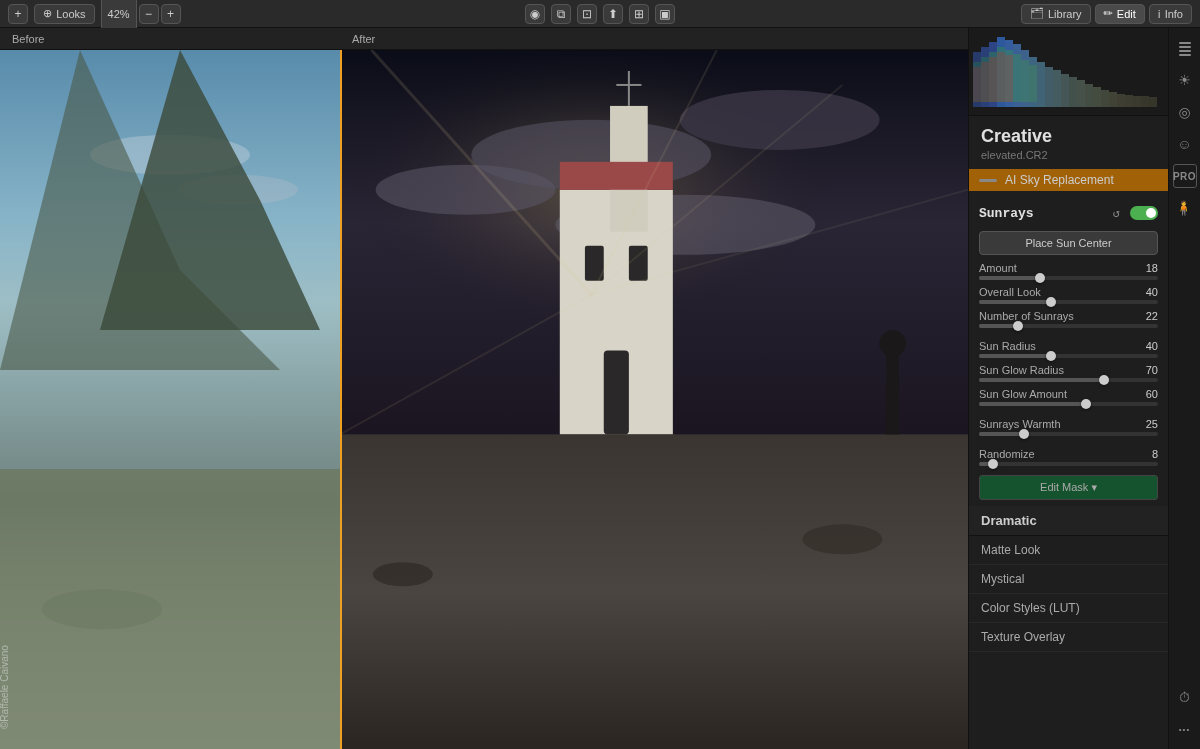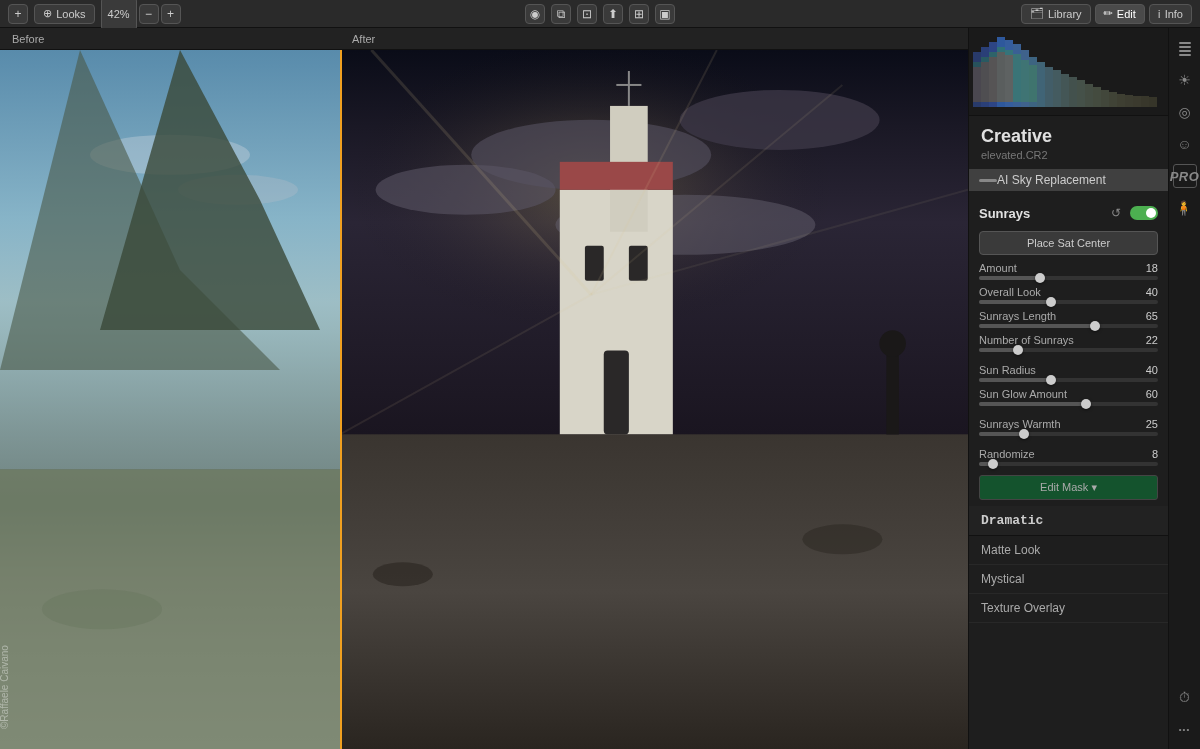--- a/index.html
+++ b/index.html
@@ -206,41 +206,43 @@
       font-size: 11px;
       color: #777;
       padding: 0 12px 8px;
     }
 
     
     .sky-header {
       display: flex;
       align-items: center;
       padding: 4px 10px;
-      background: #404040;
+      background: #a16207;
       margin: 0 0 8px 0;
+      gap: 8px;
     }
     .sky-icon {
       width: 18px;
       height: 3px;
       background: #888;
       border-radius: 2px;
     }
     .sky-label {
       font-size: 12px;
       color: #ccc;
       font-weight: 500;
     }
 
     
     .section-header {
       display: flex;
       align-items: center;
       justify-content: space-between;
       padding: 6px 10px;
+      font-family: Liberation Mono, monospace;
     }
     .section-title {
       font-size: 13px;
       font-weight: 600;
       color: #e0e0e0;
     }
     .section-controls {
       display: flex;
       gap: 6px;
       align-items: center;
@@ -353,21 +355,20 @@
       color: #aaa;
       cursor: pointer;
       border-bottom: 1px solid #282828;
     }
     .section-item.header-item {
       color: #ccc;
       font-weight: 600;
       font-size: 13px;
       background: #222;
       border-bottom: 1px solid #111;
-      font-family: Liberation Mono, monospace;
     }
 
     
     .right-icons {
       width: 32px;
       background: #1a1a1a;
       display: flex;
       flex-direction: column;
       align-items: center;
       padding: 8px 0;
@@ -380,27 +381,26 @@
       height: 24px;
       display: flex;
       align-items: center;
       justify-content: center;
       color: #888;
       cursor: pointer;
       font-size: 14px;
       border-radius: 4px;
     }
     .r-icon.pro-badge {
-      font-size: 13px;
+      font-size: 10px;
       font-weight: 700;
       color: #888;
       border: 1px solid #555;
       border-radius: 3px;
       letter-spacing: 0.5px;
-      font-style: italic;
     }
 
     
     .toggle {
       width: 28px;
       height: 14px;
       background: #4CAF50;
       border-radius: 7px;
       position: relative;
       cursor: pointer;
@@ -642,21 +642,21 @@
       </div>
 
       <div class="section-header">
         <span class="section-title">Sunrays</span>
         <div class="section-controls">
           <div class="icon-btn">↺</div>
           <div class="toggle"></div>
         </div>
       </div>
 
-      <button class="panel-btn">Place Sat Center</button>
+      <button class="panel-btn">Place Sun Center</button>
 
       <div class="slider-row">
         <div class="slider-label-row">
           <span class="slider-label">Amount</span>
           <span class="slider-value">18</span>
         </div>
         <div class="slider-track">
           <div class="slider-fill" style="width:34%"></div>
           <div class="slider-thumb" style="left:34%"></div>
         </div>
@@ -666,30 +666,20 @@
         <div class="slider-label-row">
           <span class="slider-label">Overall Look</span>
           <span class="slider-value">40</span>
         </div>
         <div class="slider-track">
           <div class="slider-fill" style="width:40%"></div>
           <div class="slider-thumb" style="left:40%"></div>
         </div>
       </div>
 
-      <div class="slider-row">
-        <div class="slider-label-row">
-          <span class="slider-label">Sunrays Length</span>
-          <span class="slider-value">65</span>
-        </div>
-        <div class="slider-track">
-          <div class="slider-fill" style="width:65%"></div>
-          <div class="slider-thumb" style="left:65%"></div>
-        </div>
-      </div>
 
 
 
       <div class="slider-row">
         <div class="slider-label-row">
           <span class="slider-label">Number of Sunrays</span>
           <span class="slider-value">22</span>
         </div>
         <div class="slider-track">
           <div class="slider-fill" style="width:22%"></div>
@@ -703,20 +693,30 @@
         <div class="slider-label-row">
           <span class="slider-label">Sun Radius</span>
           <span class="slider-value">40</span>
         </div>
         <div class="slider-track">
           <div class="slider-fill" style="width:40%"></div>
           <div class="slider-thumb" style="left:40%"></div>
         </div>
       </div>
 
+      <div class="slider-row">
+        <div class="slider-label-row">
+          <span class="slider-label">Sun Glow Radius</span>
+          <span class="slider-value">70</span>
+        </div>
+        <div class="slider-track">
+          <div class="slider-fill" style="width:70%"></div>
+          <div class="slider-thumb" style="left:70%"></div>
+        </div>
+      </div>
 
       <div class="slider-row">
         <div class="slider-label-row">
           <span class="slider-label">Sun Glow Amount</span>
           <span class="slider-value">60</span>
         </div>
         <div class="slider-track">
           <div class="slider-fill" style="width:60%"></div>
           <div class="slider-thumb" style="left:60%"></div>
         </div>
@@ -747,20 +747,21 @@
           <div class="slider-fill" style="width:8%"></div>
           <div class="slider-thumb" style="left:8%"></div>
         </div>
       </div>
 
       <button class="edit-mask-btn">Edit Mask ▾</button>
 
       <div class="section-item header-item">Dramatic</div>
       <div class="section-item">Matte Look</div>
       <div class="section-item">Mystical</div>
+      <div class="section-item">Color Styles (LUT)</div>
       <div class="section-item">Texture Overlay</div>
     </div>
   </div>
 
   <div class="right-icons">
     <div class="r-icon">
       <svg width="16" height="16" viewBox="0 0 16 16" fill="none" xmlns="http://www.w3.org/2000/svg">
         <rect x="2" y="2" width="12" height="2" fill="#888" rx="1"></rect>
         <rect x="2" y="6" width="12" height="2" fill="#888" rx="1"></rect>
         <rect x="2" y="10" width="12" height="2" fill="#888" rx="1"></rect>

